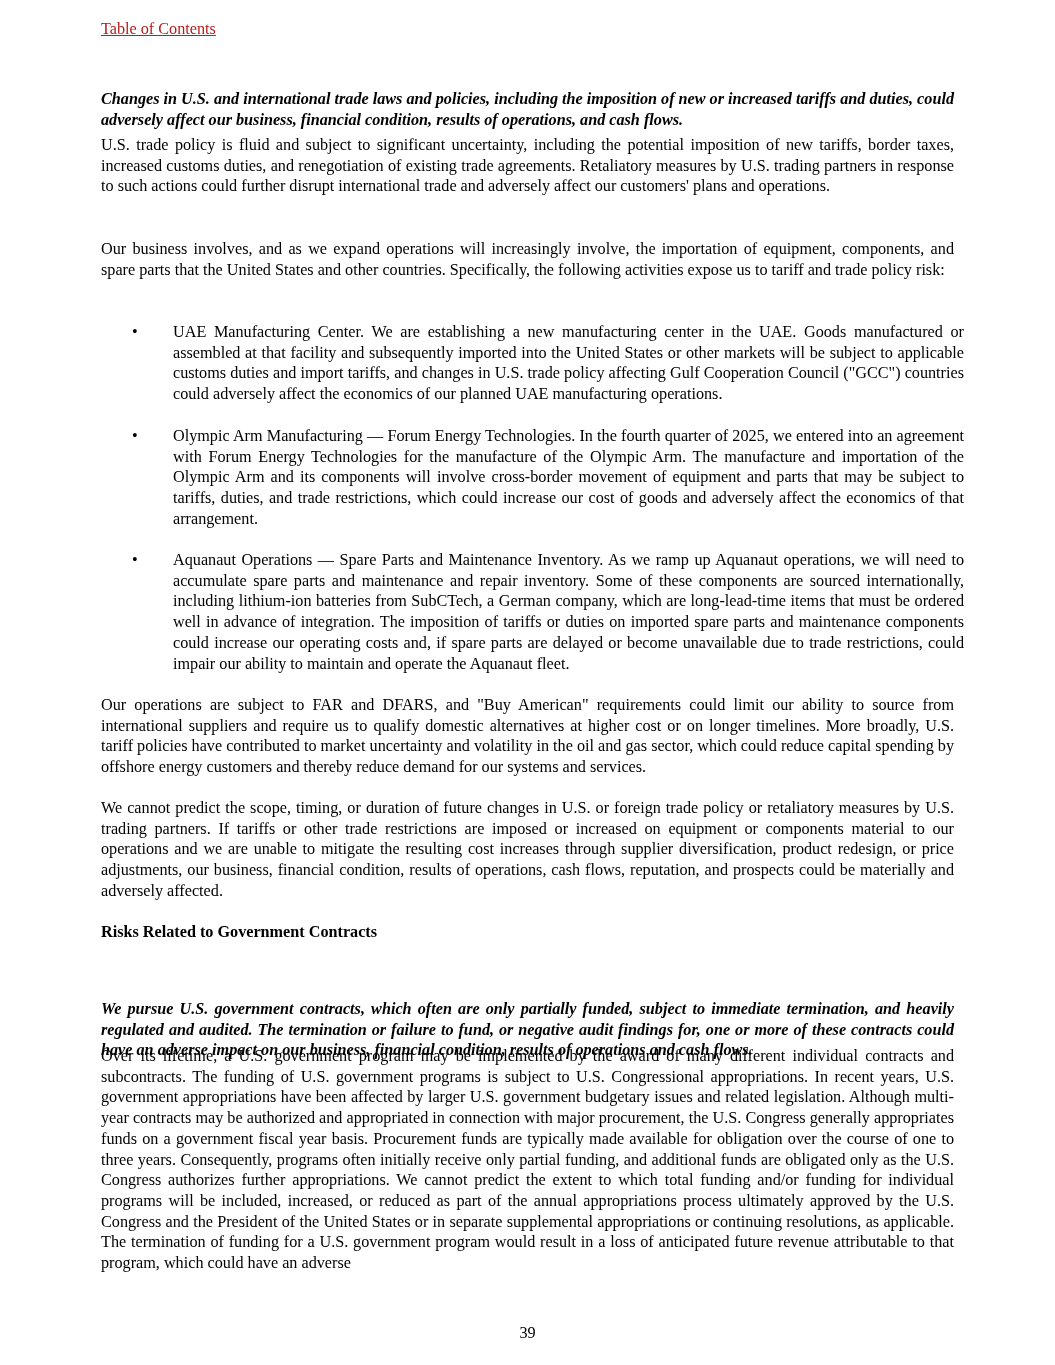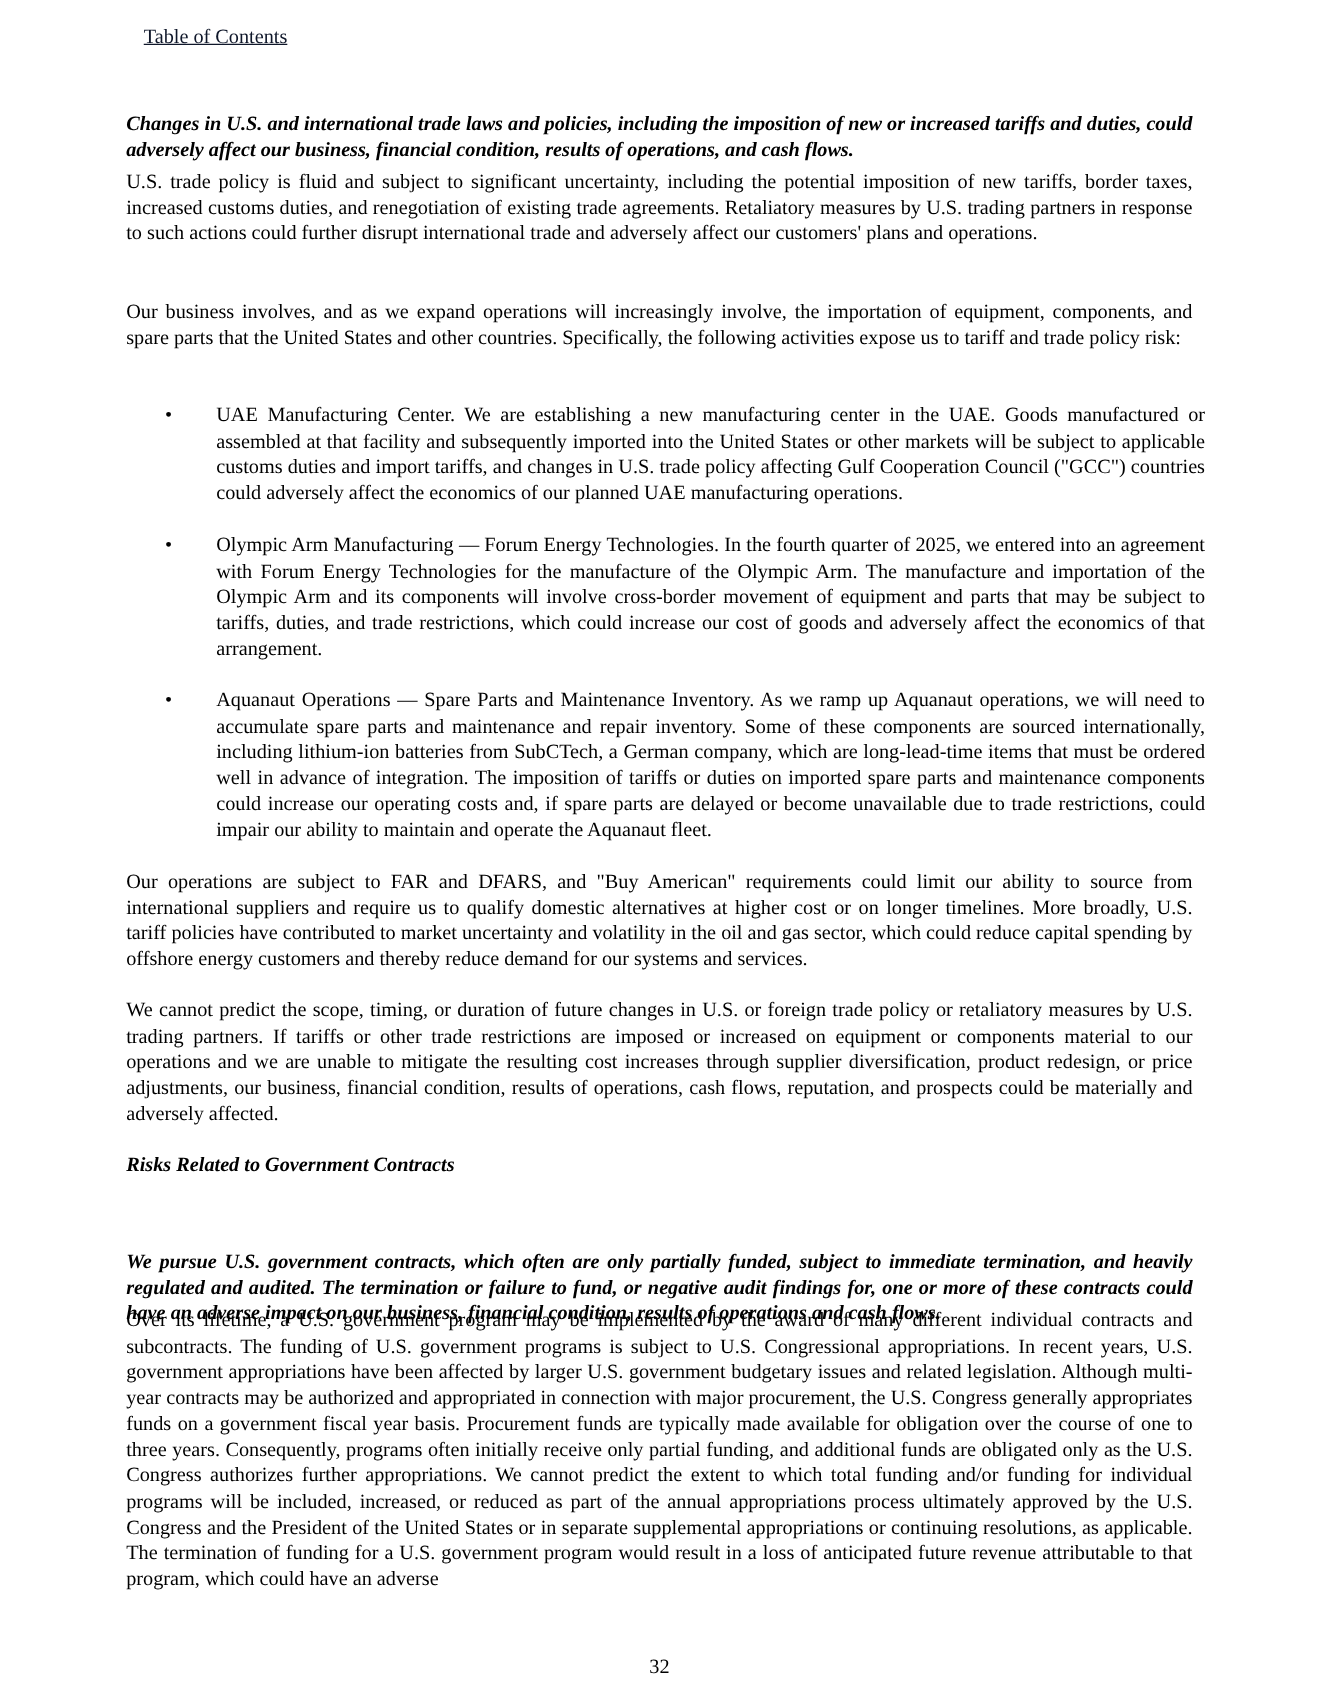--- a/index.html
+++ b/index.html
@@ -4,22 +4,22 @@
   <style>
     html, body { margin: 0; padding: 0; background: #ffffff; }
     body {
       width: 1055px; height: 1365px; position: relative; overflow: hidden;
       font-family: "Liberation Serif", "DejaVu Serif", serif;
       color: #000000;
       font-size: 16.2px;
       line-height: 20.7px;
     }
     .toc-link {
-      position: absolute; left: 115px; top: 19px;
-      color: #0f172a; text-decoration: underline; font-size: 16.2px;
+      position: absolute; left: 101px; top: 19px;
+      color: #b91c1c; text-decoration: underline; font-size: 16.2px;
       cursor: pointer;
     }
     .block { position: absolute; left: 101px; width: 853px; margin: 0; text-align: justify; }
     .bi { font-weight: bold; font-style: italic; }
     .b { font-weight: bold; }
     .bullet-item { position: absolute; left: 101px; width: 853px; }
     .bullet-dot { position: absolute; left: 31px; top: 0; }
     .bullet-text { position: absolute; left: 72px; width: 791px; text-align: justify; margin: 0; }
     .page-number { position: absolute; top: 1323px; left: 0; width: 1055px; text-align: center; }
   </style>
@@ -46,19 +46,19 @@
 
 <div class="bullet-item" style="top:550px;">
   <span class="bullet-dot">•</span>
   <p class="bullet-text">Aquanaut Operations — Spare Parts and Maintenance Inventory. As we ramp up Aquanaut operations, we will need to accumulate spare parts and maintenance and repair inventory. Some of these components are sourced internationally, including lithium-ion batteries from SubCTech, a German company, which are long-lead-time items that must be ordered well in advance of integration. The imposition of tariffs or duties on imported spare parts and maintenance components could increase our operating costs and, if spare parts are delayed or become unavailable due to trade restrictions, could impair our ability to maintain and operate the Aquanaut fleet.</p>
 </div>
 
 <p class="block" style="top:695px;">Our operations are subject to FAR and DFARS, and "Buy American" requirements could limit our ability to source from international suppliers and require us to qualify domestic alternatives at higher cost or on longer timelines. More broadly, U.S. tariff policies have contributed to market uncertainty and volatility in the oil and gas sector, which could reduce capital spending by offshore energy customers and thereby reduce demand for our systems and services.</p>
 
 <p class="block" style="top:798px;">We cannot predict the scope, timing, or duration of future changes in U.S. or foreign trade policy or retaliatory measures by U.S. trading partners. If tariffs or other trade restrictions are imposed or increased on equipment or components material to our operations and we are unable to mitigate the resulting cost increases through supplier diversification, product redesign, or price adjustments, our business, financial condition, results of operations, cash flows, reputation, and prospects could be materially and adversely affected.</p>
 
-<p class="block b" style="top:922px;font-style:italic;">Risks Related to Government Contracts</p>
+<p class="block b" style="top:922px;">Risks Related to Government Contracts</p>
 
 <p class="block bi" style="top:999px;font-style:italic;">We pursue U.S. government contracts, which often are only partially funded, subject to immediate termination, and heavily regulated and audited. The termination or failure to fund, or negative audit findings for, one or more of these contracts could have an adverse impact on our business, financial condition, results of operations and cash flows.</p>
 
 <p class="block" style="top:1046px;">Over its lifetime, a U.S. government program may be implemented by the award of many different individual contracts and subcontracts. The funding of U.S. government programs is subject to U.S. Congressional appropriations. In recent years, U.S. government appropriations have been affected by larger U.S. government budgetary issues and related legislation. Although multi-year contracts may be authorized and appropriated in connection with major procurement, the U.S. Congress generally appropriates funds on a government fiscal year basis. Procurement funds are typically made available for obligation over the course of one to three years. Consequently, programs often initially receive only partial funding, and additional funds are obligated only as the U.S. Congress authorizes further appropriations. We cannot predict the extent to which total funding and/or funding for individual programs will be included, increased, or reduced as part of the annual appropriations process ultimately approved by the U.S. Congress and the President of the United States or in separate supplemental appropriations or continuing resolutions, as applicable. The termination of funding for a U.S. government program would result in a loss of anticipated future revenue attributable to that program, which could have an adverse</p>
 
-<div class="page-number">32</div>
+<div class="page-number">39</div>
 
 </body></html>

